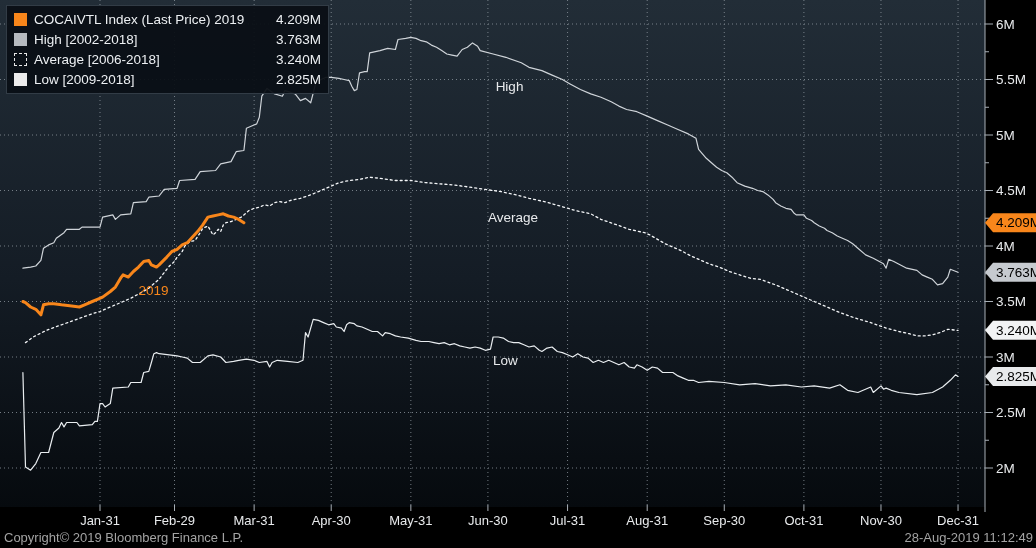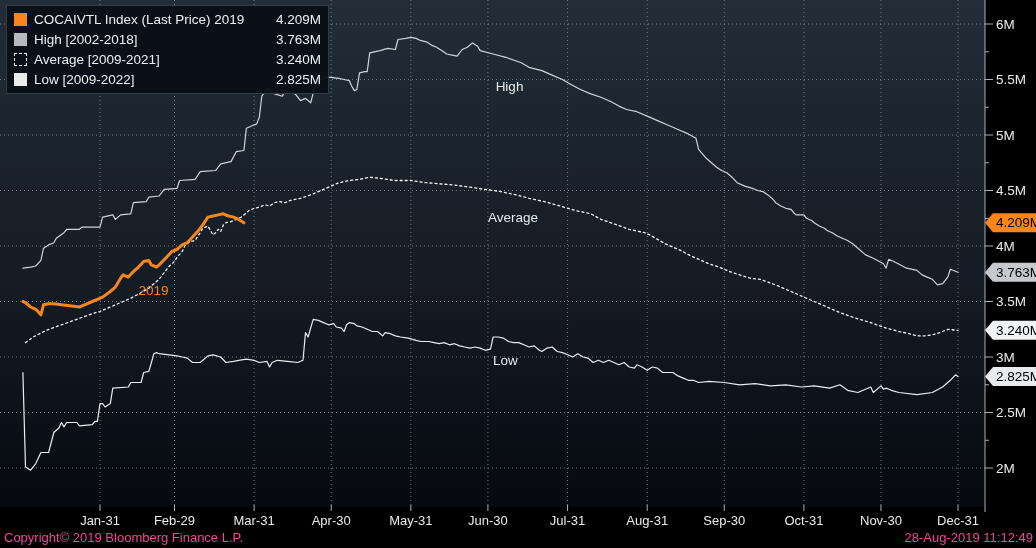--- a/index.html
+++ b/index.html
@@ -8,21 +8,21 @@
   #chart-svg{position:absolute;left:0;top:0;}
   .legend{position:absolute;left:6px;top:5px;width:323px;background:rgba(10,15,21,0.94);
     border:1px solid #323c46;box-sizing:border-box;padding:3px 7px 4px 7px;z-index:5;}
   .legend-row{display:flex;align-items:center;height:20px;color:#eceff2;font-size:13.5px;white-space:nowrap;}
   .swatch{width:13px;height:13px;margin-right:7px;flex:0 0 13px;box-sizing:border-box;}
   .sw-orange{background:#f8861b;}
   .sw-gray{background:#b6babf;}
   .sw-dotted{background:transparent;border:1px dashed #e8e8e8;}
   .sw-white{background:#ececec;}
   .legend-value{margin-left:auto;text-align:right;}
-  .footer{position:absolute;bottom:2px;height:16px;font-size:13px;color:#ec4899;z-index:4;}
+  .footer{position:absolute;bottom:2px;height:16px;font-size:13px;color:#a3a3a3;z-index:4;}
   #footer-left{left:4px;}
   #footer-right{right:3px;}
 </style>
 </head>
 <body>
 
 <div id="stage">
 
   <svg id="chart-svg" width="1036" height="548">
       <defs>
@@ -143,26 +143,26 @@
       <span>COCAIVTL Index (Last Price) 2019</span>
       <span class="legend-value">4.209M</span>
     </div>
     <div class="legend-row">
       <span class="swatch sw-gray"></span>
       <span>High [2002-2018]</span>
       <span class="legend-value">3.763M</span>
     </div>
     <div class="legend-row">
       <span class="swatch sw-dotted"></span>
-      <span>Average [2009-2021]</span>
+      <span>Average [2006-2018]</span>
       <span class="legend-value">3.240M</span>
     </div>
     <div class="legend-row">
       <span class="swatch sw-white"></span>
-      <span>Low [2009-2022]</span>
+      <span>Low [2009-2018]</span>
       <span class="legend-value">2.825M</span>
     </div>
   </div>
 
   <div class="footer" id="footer-left">Copyright© 2019 Bloomberg Finance L.P.</div>
   <div class="footer" id="footer-right">28-Aug-2019 11:12:49</div>
 
 </div>
 
 </body></html>

